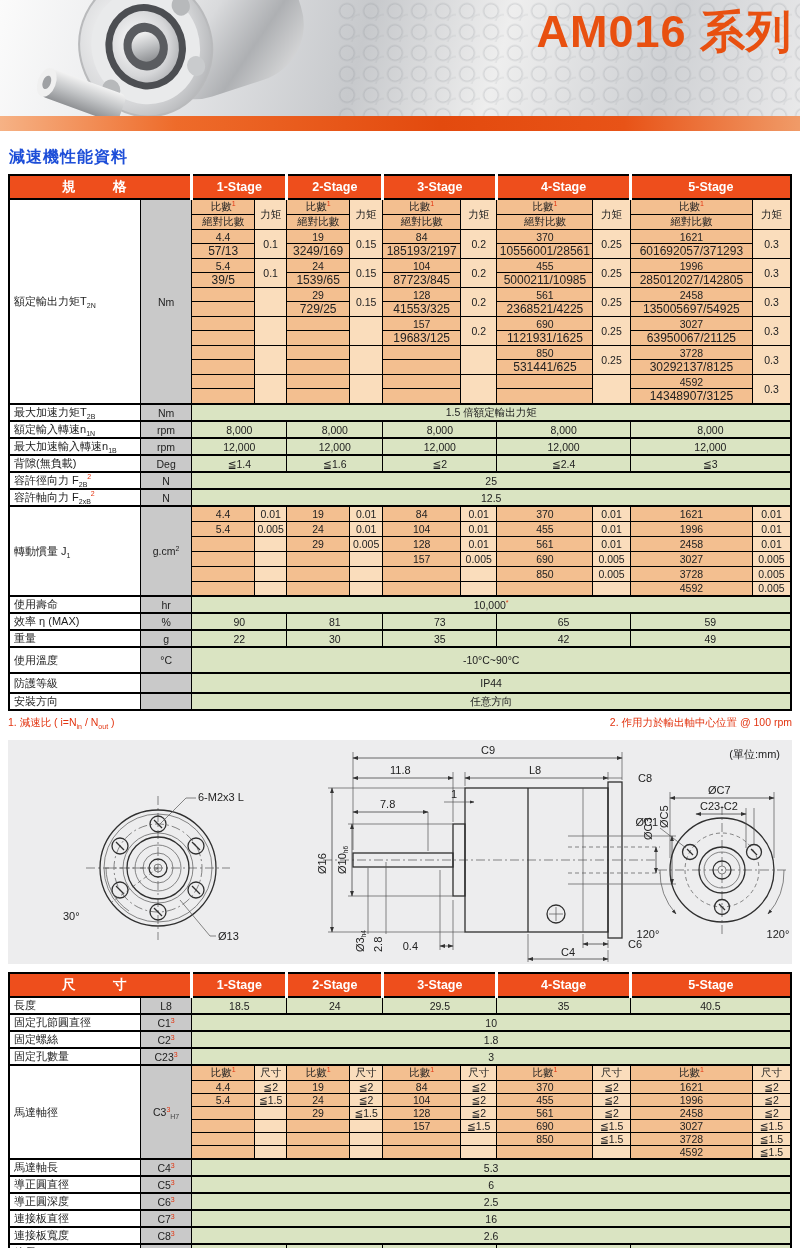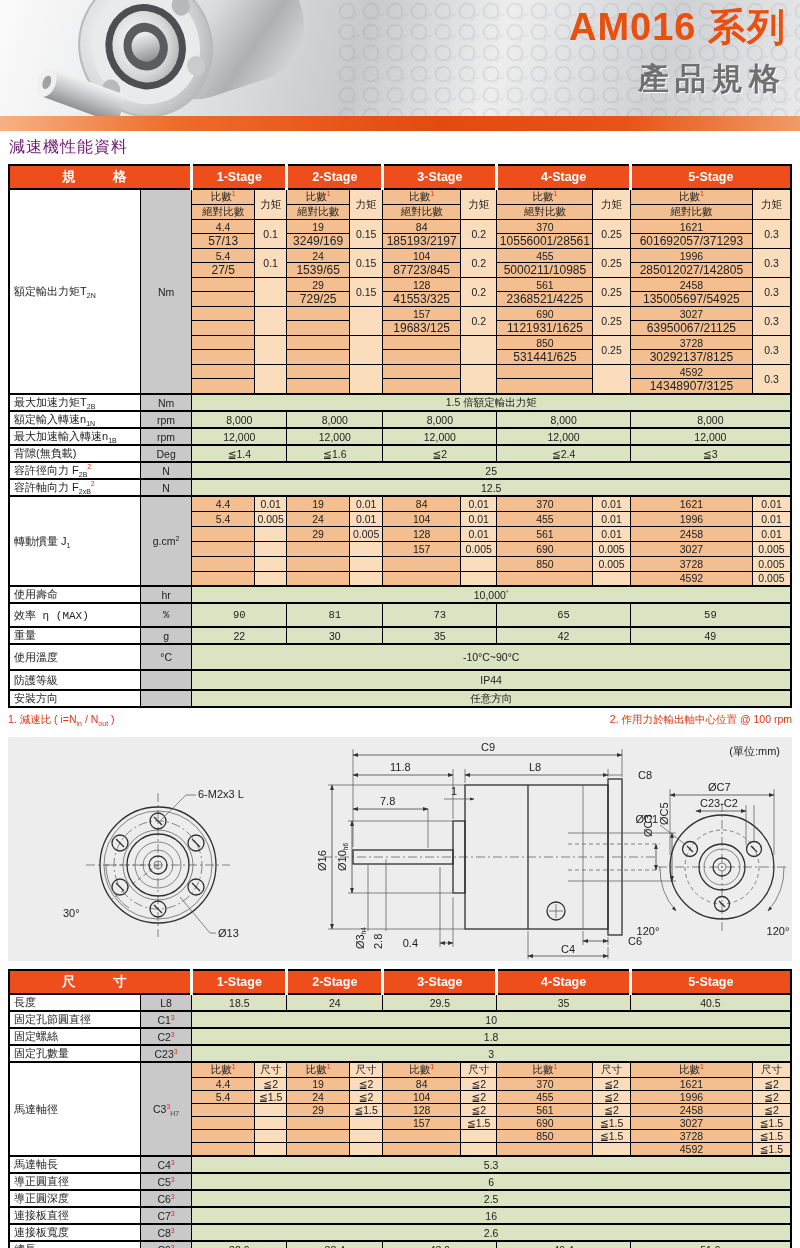--- a/index.html
+++ b/index.html
@@ -8,28 +8,28 @@
 
   
   .hero { position:relative; width:800px; height:116px;
     background:linear-gradient(105deg,#fbfbfb 0%,#e6e7e9 22%,#c7c9cc 45%,#eeeeee 62%,#cfd1d4 82%,#e9e9ea 100%); overflow:hidden; }
   .hexes { position:absolute; right:0; top:0; width:58%; height:100%; opacity:.55;
     background-image:radial-gradient(circle 9px at 11px 11px, rgba(255,255,255,0) 6px, rgba(130,135,142,.38) 7px, rgba(0,0,0,0) 9px);
     background-size:24px 21px; }
   .hexes2 { position:absolute; right:0; top:0; width:58%; height:100%; opacity:.45;
     background-image:radial-gradient(circle 9px at 23px 22px, rgba(255,255,255,0) 6px, rgba(150,155,160,.34) 7px, rgba(0,0,0,0) 9px);
     background-size:24px 21px; }
-  .series-title { position:absolute; top:2px; right:14px; font-size:38px; font-weight:bold; color:#E85010; letter-spacing:1px; }
+  .series-title { position:absolute; top:2px; right:8px; font-size:45px; font-weight:bold; color:#E85010; letter-spacing:1px; }
   .hero-subtitle { position:absolute; top:58px; right:14px; font-size:31px; font-weight:bold; color:#6F6F6F; letter-spacing:6px;
     text-shadow:1px 1px 0 #fdfdfd; }
   .accent-bar { width:800px; height:15px;
     background:linear-gradient(90deg,#F6B285 0%,#EE6B2A 22%,#E34A0E 55%,#E85317 78%,#F09B68 100%); }
 
   
-  .sec-title { font-size:16px; font-weight:normal; color:#701a75; margin:6px 0 6px 9px; letter-spacing:1px; }
+  .sec-title { font-size:16px; font-weight:bold; color:#1d4ed8; margin:16px 0 6px 9px; letter-spacing:1px; }
 
   
   table { border-collapse:collapse; table-layout:fixed; width:784px; margin-left:8px; border:2px solid #000; }
   td, th { border:1px solid #000; padding:0 1px; text-align:center; vertical-align:middle;
     font-size:10.5px; overflow:hidden; white-space:nowrap; }
   tr.head { height:24px; }
   th.hcorner { background:#EE4E1C; color:#fff; font-size:13.5px; font-weight:bold; letter-spacing:12px; border-bottom:2px solid #000; }
   th.hstage { background:#EE4E1C; color:#fff; font-size:12.5px; font-weight:bold; border-left:3px solid #fff; border-bottom:2px solid #000; }
   td.lbl  { background:#fff; text-align:left; padding-left:4px; font-size:11px; color:#1d1d1d; }
   td.unit { background:#C9C9C9; font-size:10.5px; }
@@ -91,21 +91,20 @@
       <ellipse cx="150" cy="46" rx="22" ry="24" fill="#5a5c60"></ellipse>
       <ellipse cx="150" cy="46" rx="14" ry="15" fill="url(#met2)"></ellipse>
       <g transform="rotate(38 96 88)">
         <rect x="30" y="74" width="82" height="30" rx="6" fill="url(#met2)"></rect>
         <ellipse cx="32" cy="89" rx="9" ry="15" fill="#f0f0f0"></ellipse>
         <ellipse cx="32" cy="89" rx="4" ry="7" fill="#9fa1a4"></ellipse>
       </g>
     </g>
   </svg>
   <div class="series-title">AM016 系列</div>
-  <div class="hero-subtitle">產品規格</div>
 </div>
 <div class="accent-bar"></div>
 
 <div class="sec-title">減速機性能資料</div>
 
 <table id="perf">
   <colgroup>
     <col style="width:130px">
       <col style="width:51px">
     <col style="width:62px">
@@ -174,21 +173,21 @@
         <td class="dk">24</td>
         <td class="lt" rowspan="2">0.15</td>
         <td class="dk">104</td>
         <td class="lt" rowspan="2">0.2</td>
         <td class="dk">455</td>
         <td class="lt" rowspan="2">0.25</td>
         <td class="dk">1996</td>
         <td class="lt" rowspan="2">0.3</td>
       </tr>
       <tr style="height: 14px;">
-        <td class="dk abs">27/5</td>
+        <td class="dk abs">39/5</td>
         <td class="dk abs">1539/65</td>
         <td class="dk abs">87723/845</td>
         <td class="dk abs">5000211/10985</td>
         <td class="dk abs">285012027/142805</td>
       </tr>
       <tr style="height: 14px;">
         <td class="dk"></td>
         <td class="lt" rowspan="2"></td>
         <td class="dk">29</td>
         <td class="lt" rowspan="2">0.15</td>
@@ -377,21 +376,21 @@
         <td class="dk"></td>
         <td class="lt"></td>
         <td class="dk">4592</td>
         <td class="lt">0.005</td>
       </tr>
       <tr class="sect" style="height: 17px;">
         <td class="lbl">使用壽命</td>
         <td class="unit">hr</td>
         <td class="grn" colspan="10">10,000<sup class="red">*</sup></td>
       </tr>
-      <tr class="sect" style="height: 24px; font-family: Liberation Mono, monospace;">
+      <tr class="sect" style="height: 17px;">
         <td class="lbl">效率 η (MAX)</td>
         <td class="unit">%</td>
         <td class="grn" colspan="2">90</td>
         <td class="grn" colspan="2">81</td>
         <td class="grn" colspan="2">73</td>
         <td class="grn" colspan="2">65</td>
         <td class="grn" colspan="2">59</td>
       </tr>
       <tr class="sect" style="height: 17px;">
         <td class="lbl">重量</td>

